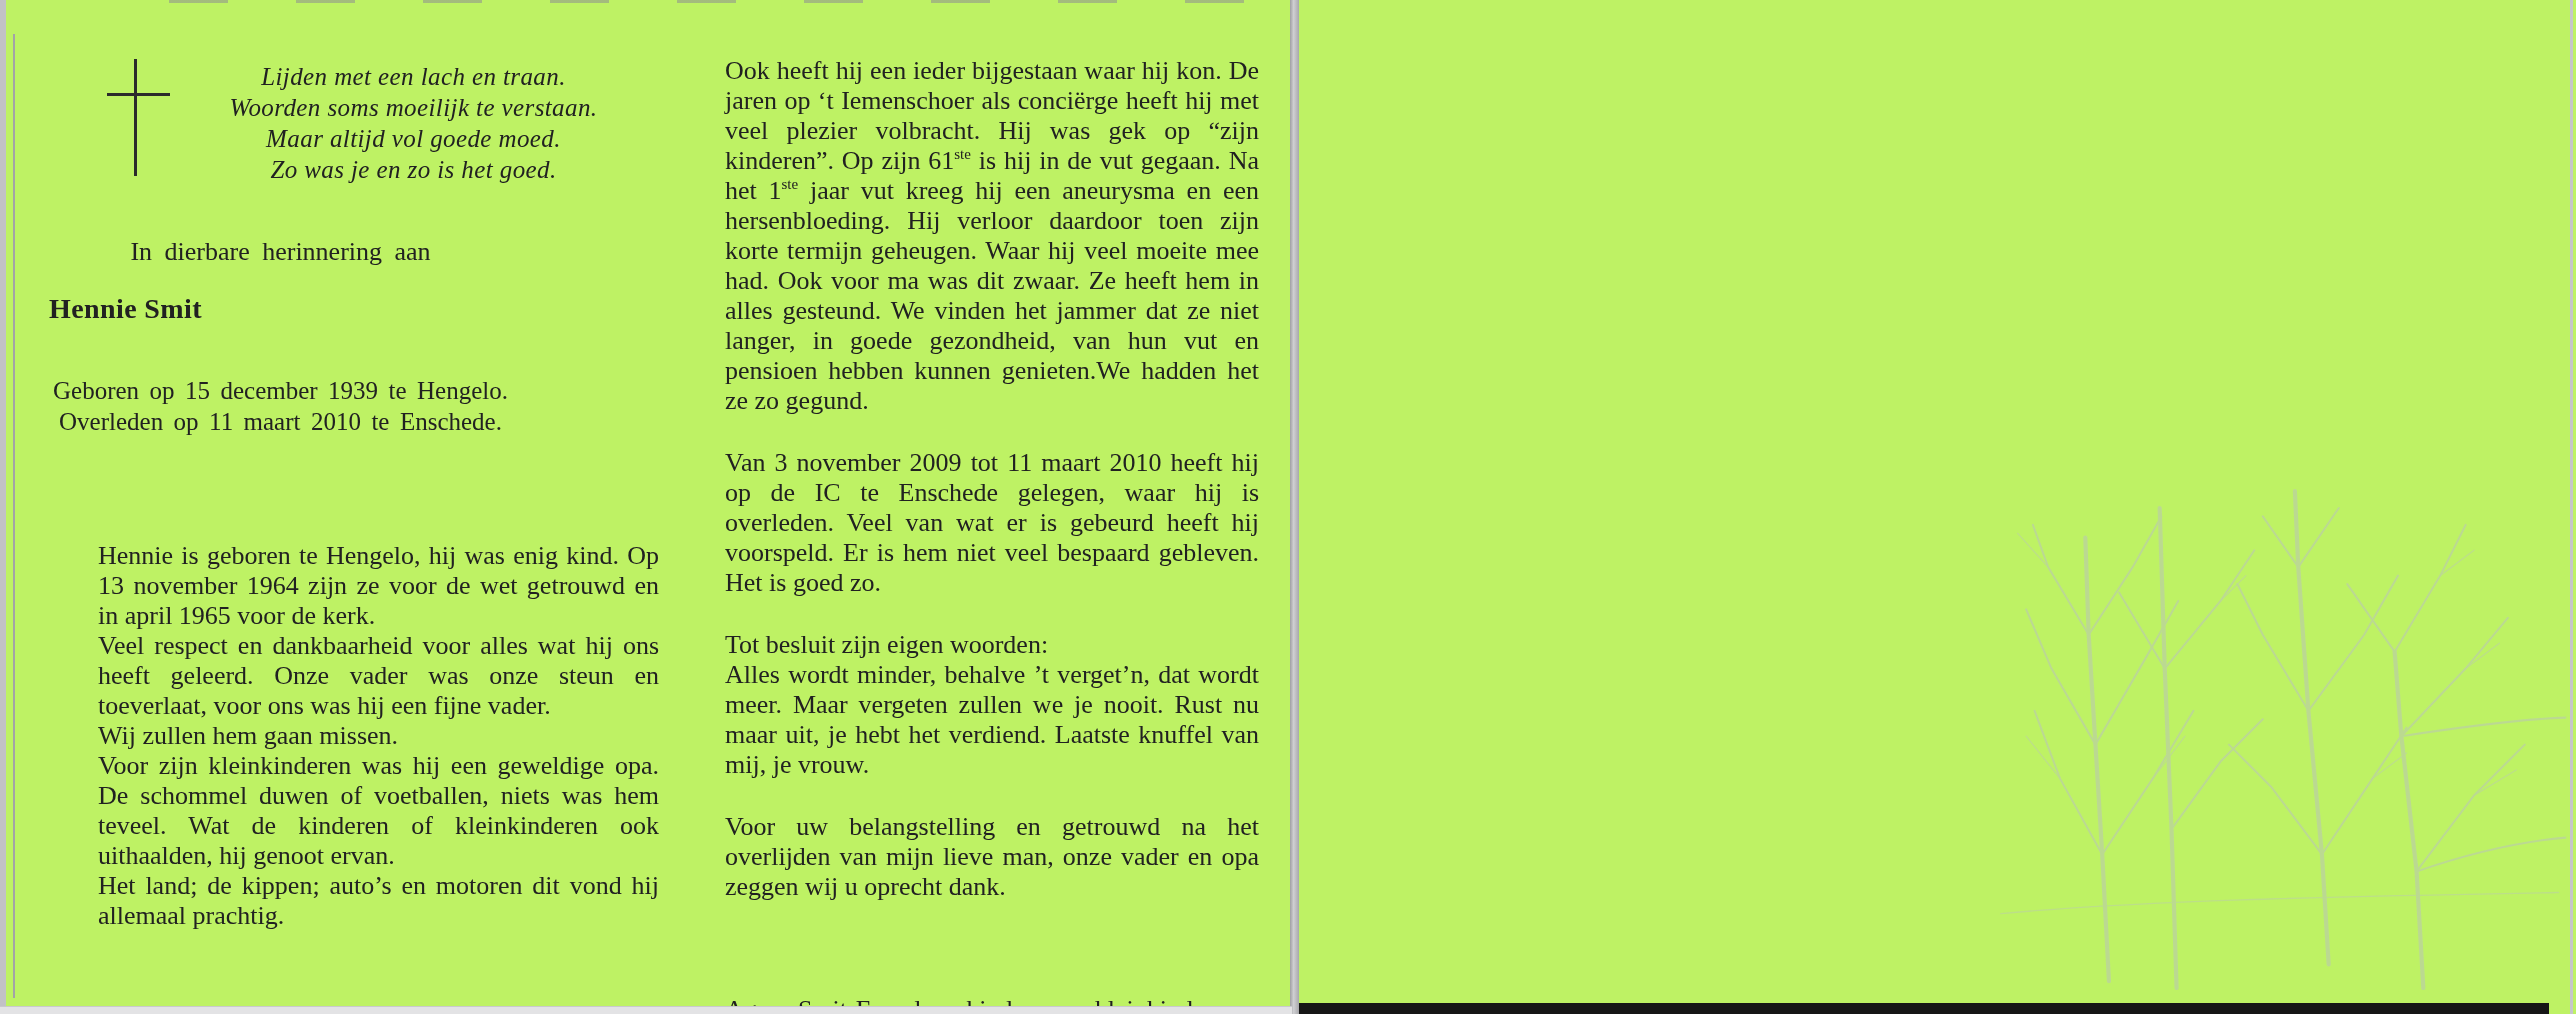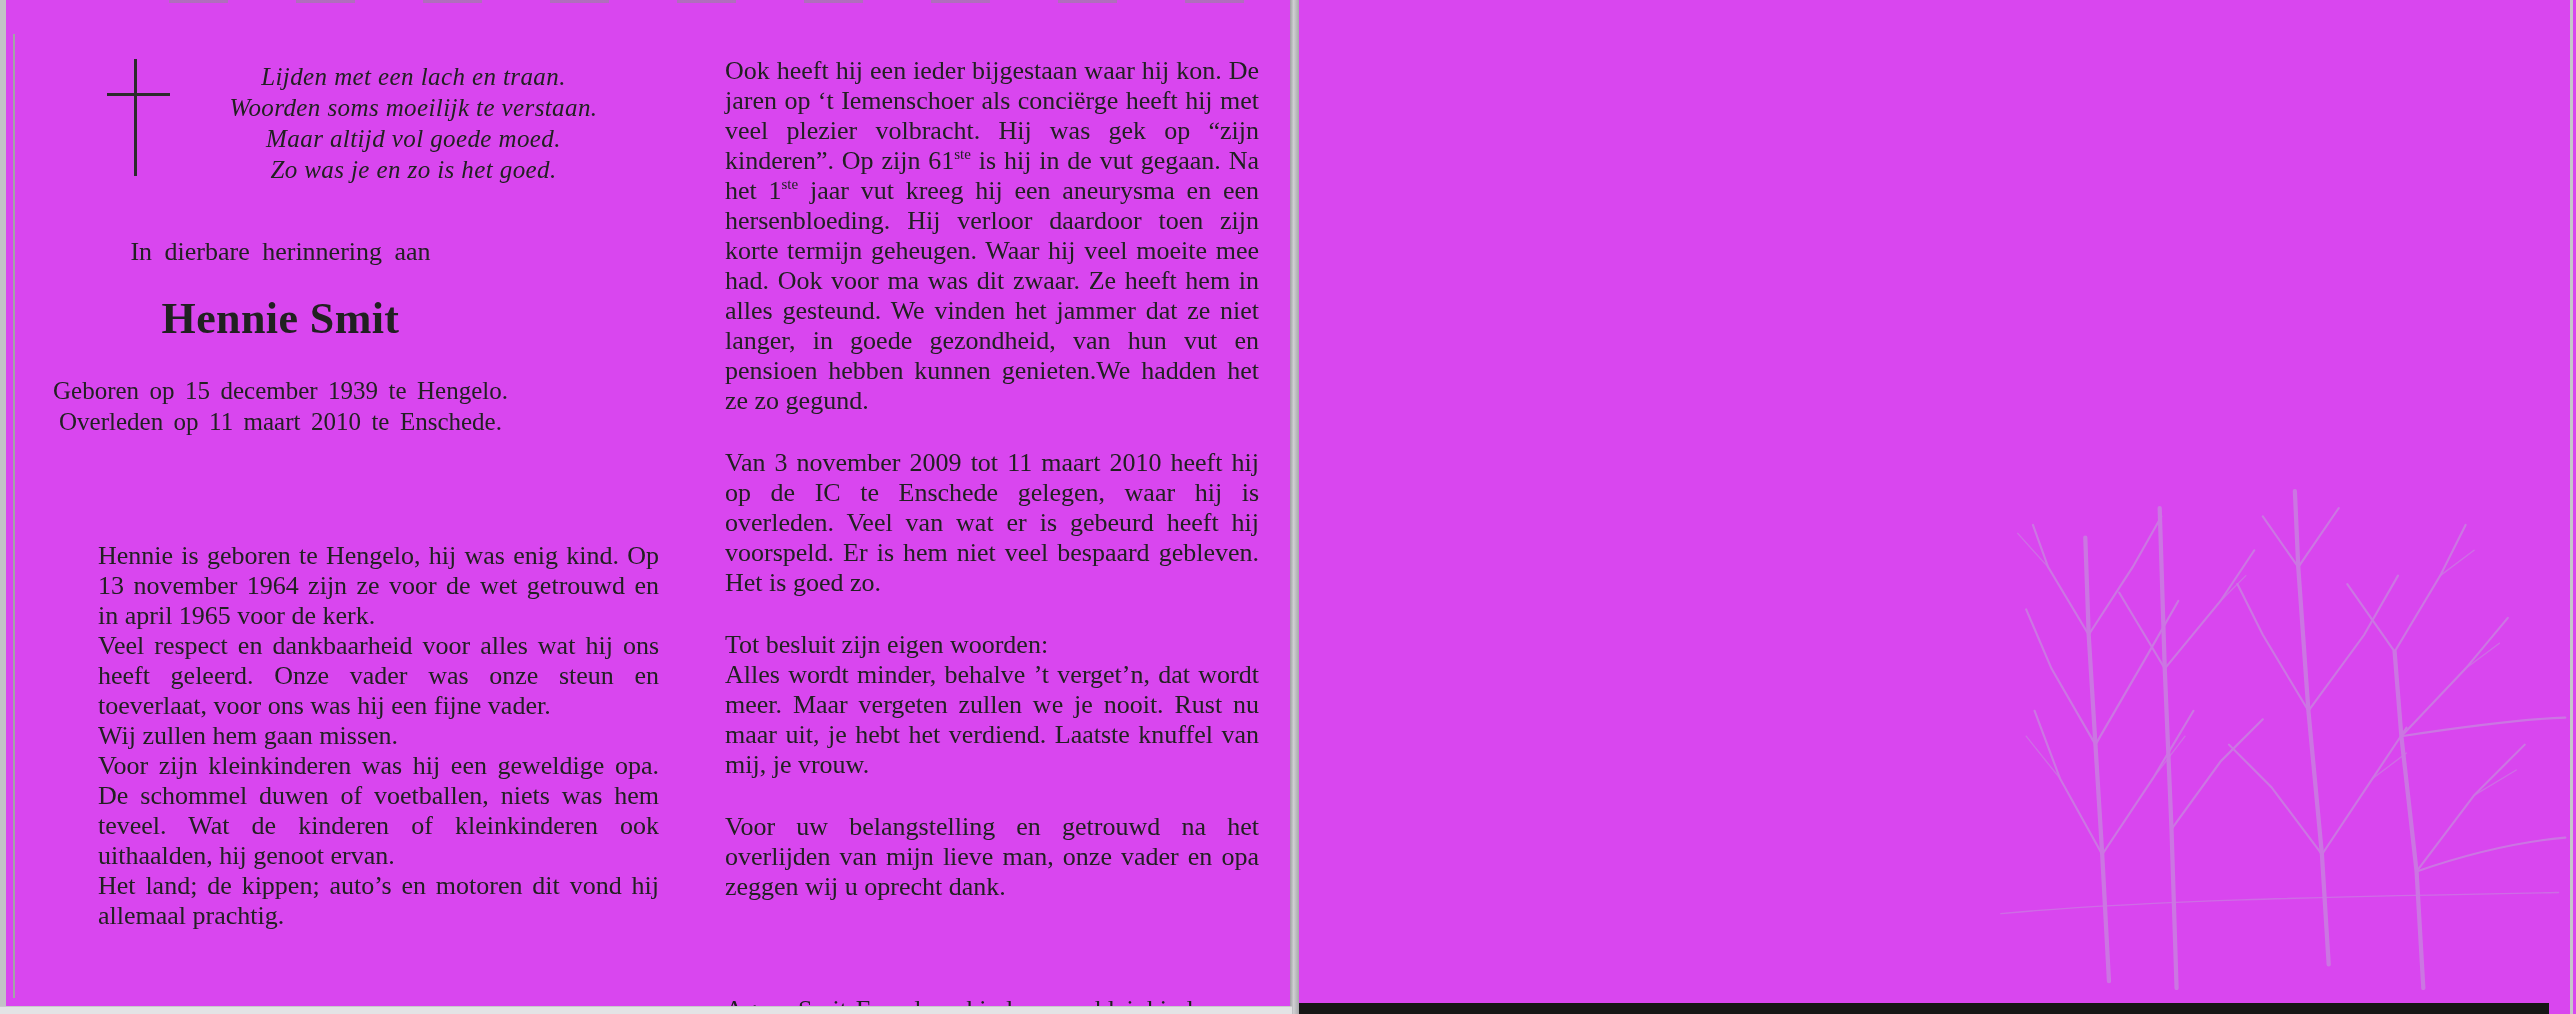--- a/index.html
+++ b/index.html
@@ -1,19 +1,19 @@
 <!DOCTYPE html>
 <html style="font-size:13.5px"><head>
 <meta charset="utf-8">
 <style>
   * { margin:0; padding:0; box-sizing:border-box; }
   html,body { width:2576px; height:1015px; overflow:hidden; background:#f6f6f6; }
   body { font-family:"Liberation Serif","DejaVu Serif",serif; color:#212121; position:relative; }
 
-  .card { position:absolute; top:0; height:1015px; background:#d946ef; }
+  .card { position:absolute; top:0; height:1015px; background:#bef264; }
   .card-left  { left:0; width:1292px; }
   .card-right { left:1299px; width:1277px; }
 
   .divider { position:absolute; top:0; left:1290px; width:8.5px; height:1015px;
              background:linear-gradient(90deg,#9f9fa2,#cfcfd2 40%,#a8a8ab); }
 
   
   .edge-left-a { position:absolute; left:0; top:0; width:6px; height:1015px; background:#c2c2c6; }
   .edge-left-b { position:absolute; left:12.7px; top:34px; width:2.5px; height:964px; background:#a3a3a7; }
   .edge-top    { position:absolute; left:169px; top:0; width:1124px; height:3.4px; opacity:.55;
@@ -25,22 +25,22 @@
 
   
   .cross-v { position:absolute; left:134px; top:59px;  width:3.4px;  height:117px; background:#2b2b2b; }
   .cross-h { position:absolute; left:107px; top:93px; width:63px; height:3.4px;  background:#2b2b2b; }
 
   .poem { position:absolute; left:193px; top:61px; width:441px; text-align:center;
           font-style:italic; font-size:25px; line-height:31px; letter-spacing:0.4px; }
 
   .intro { position:absolute; left:49px; top:237px; width:463px; text-align:center;
            font-size:26px; word-spacing:6px; }
-  .name  { position:absolute; left:49px; top:293px; width:463px; text-align:center;
-           font-size:44px; font-weight:bold; letter-spacing:0.4px; }
+  .name  { position:absolute; left:49px; top:293px; width:463px; text-align:left;
+           font-size:28px; font-weight:bold; letter-spacing:0.4px; }
   .dates { position:absolute; left:49px; top:375px; width:463px; text-align:center;
            font-size:25px; line-height:31px; word-spacing:4.2px; }
 
   .col { font-size:26px; line-height:30px; text-align:justify; }
   .col p { text-align:justify; }
   .col1 { position:absolute; left:74px;  top:541px; width:561px;margin-left:24px; }
   .col2 { position:absolute; left:725px; top:56px;  width:534px; }
   .col2 p + p { margin-top:32px; }
   .col2 p.signature { margin-top:93px; }
   sup { font-size:15px; vertical-align:super; line-height:0; }

